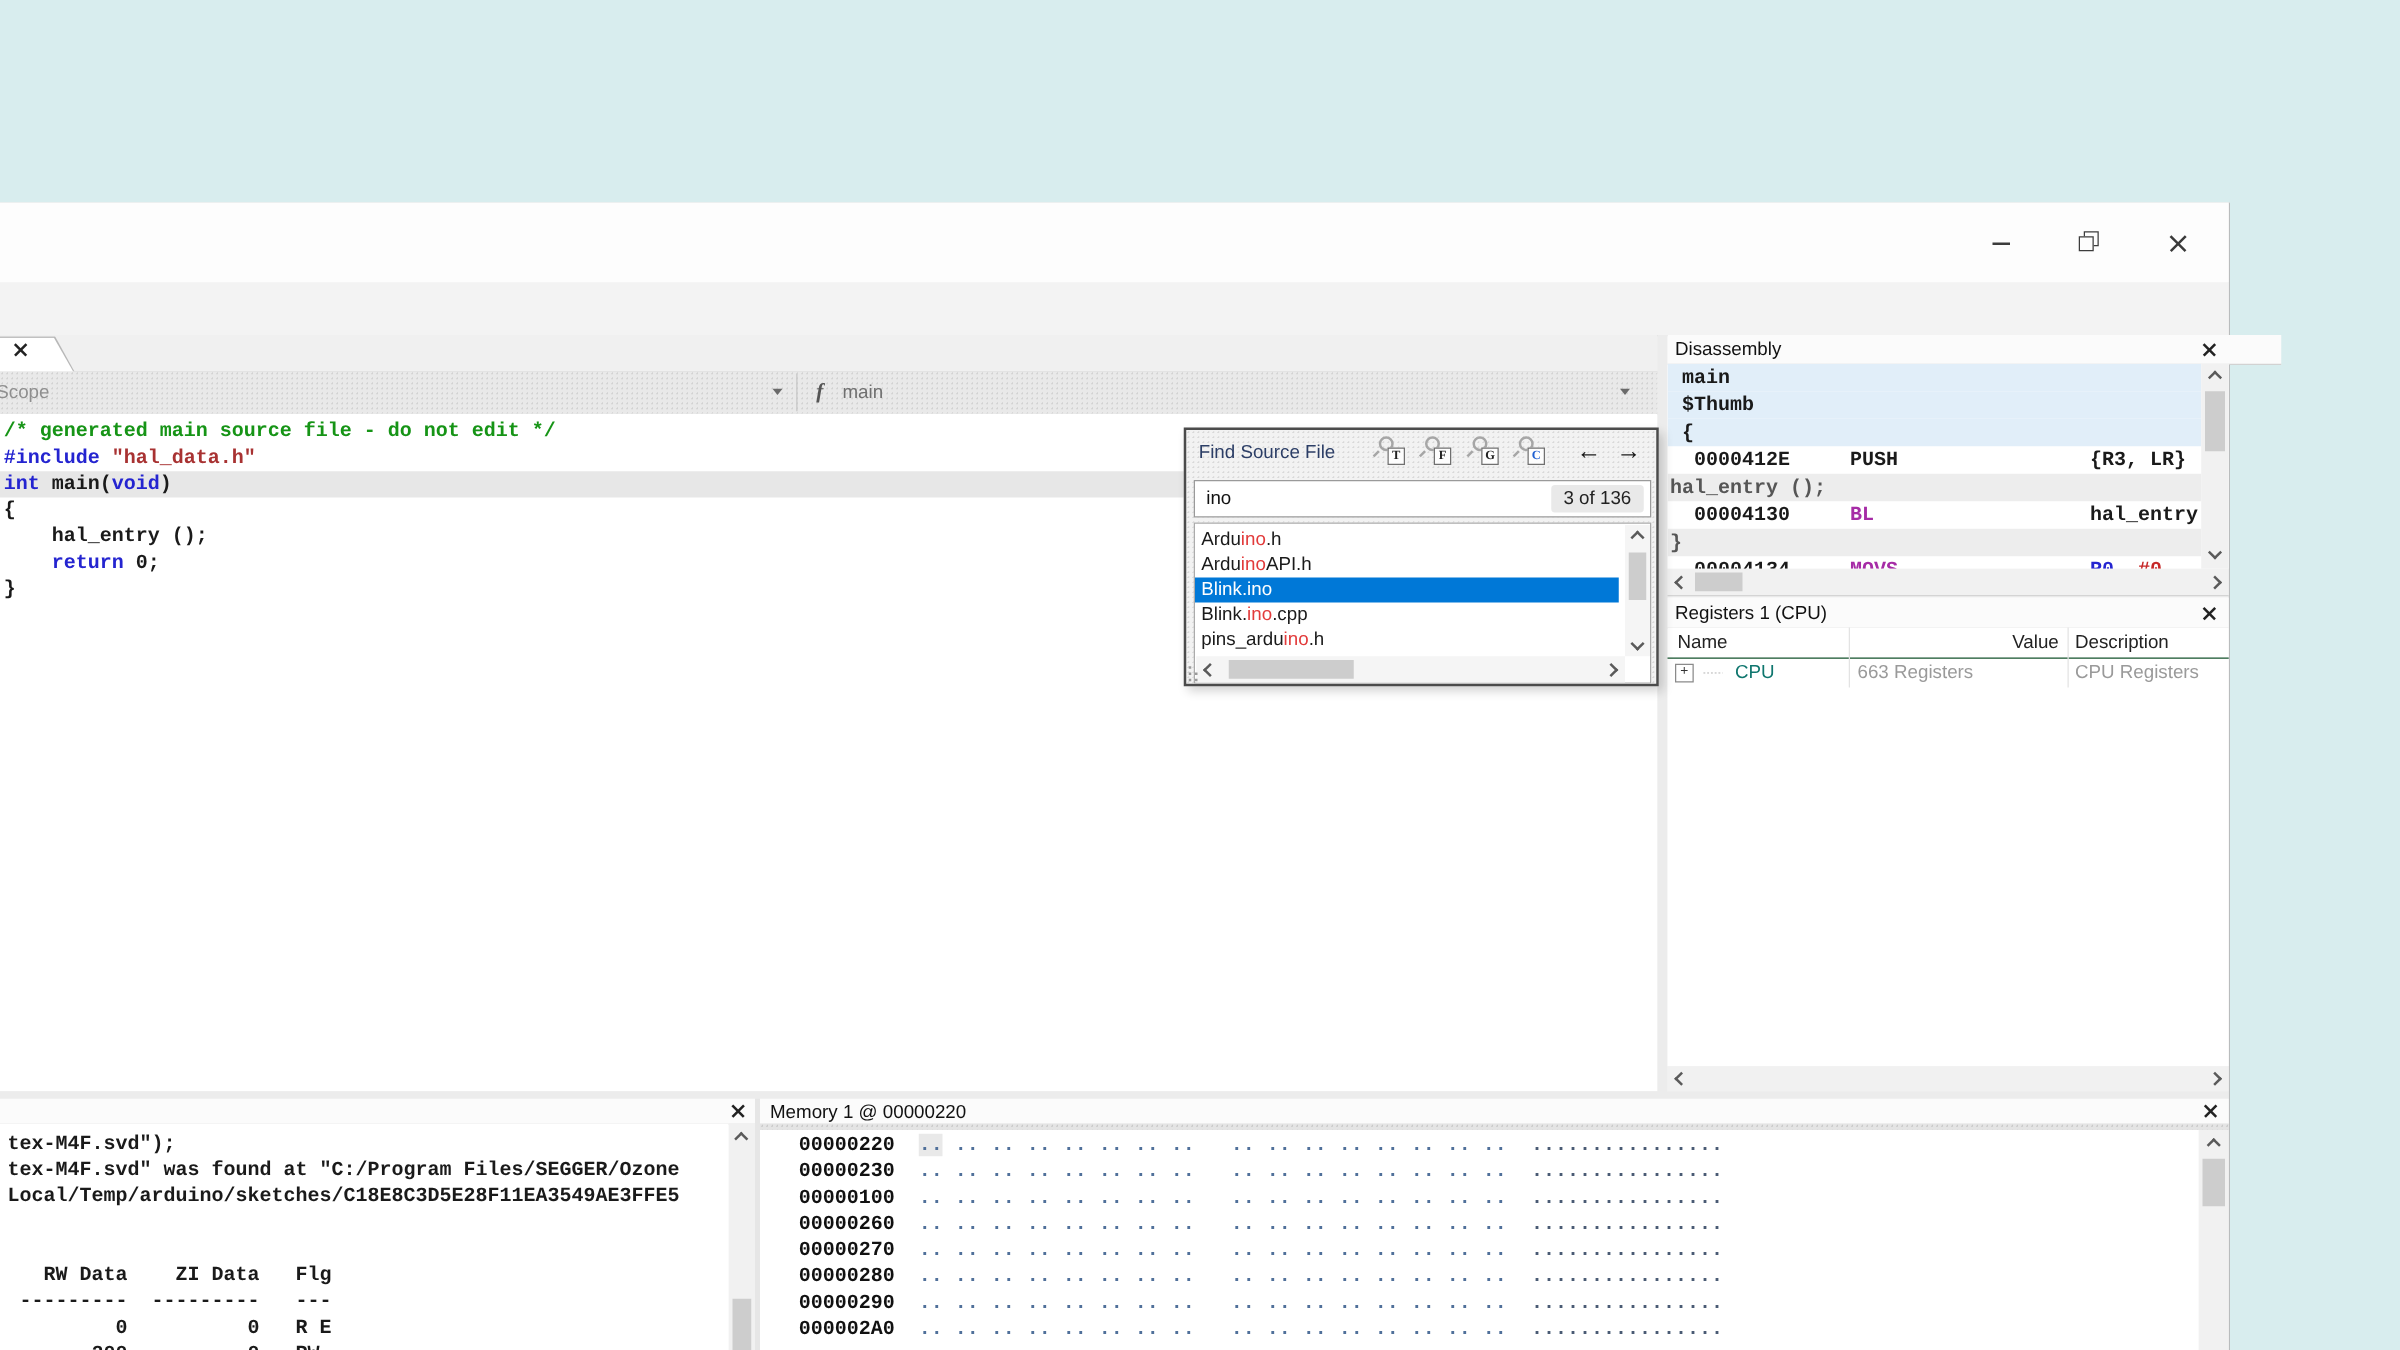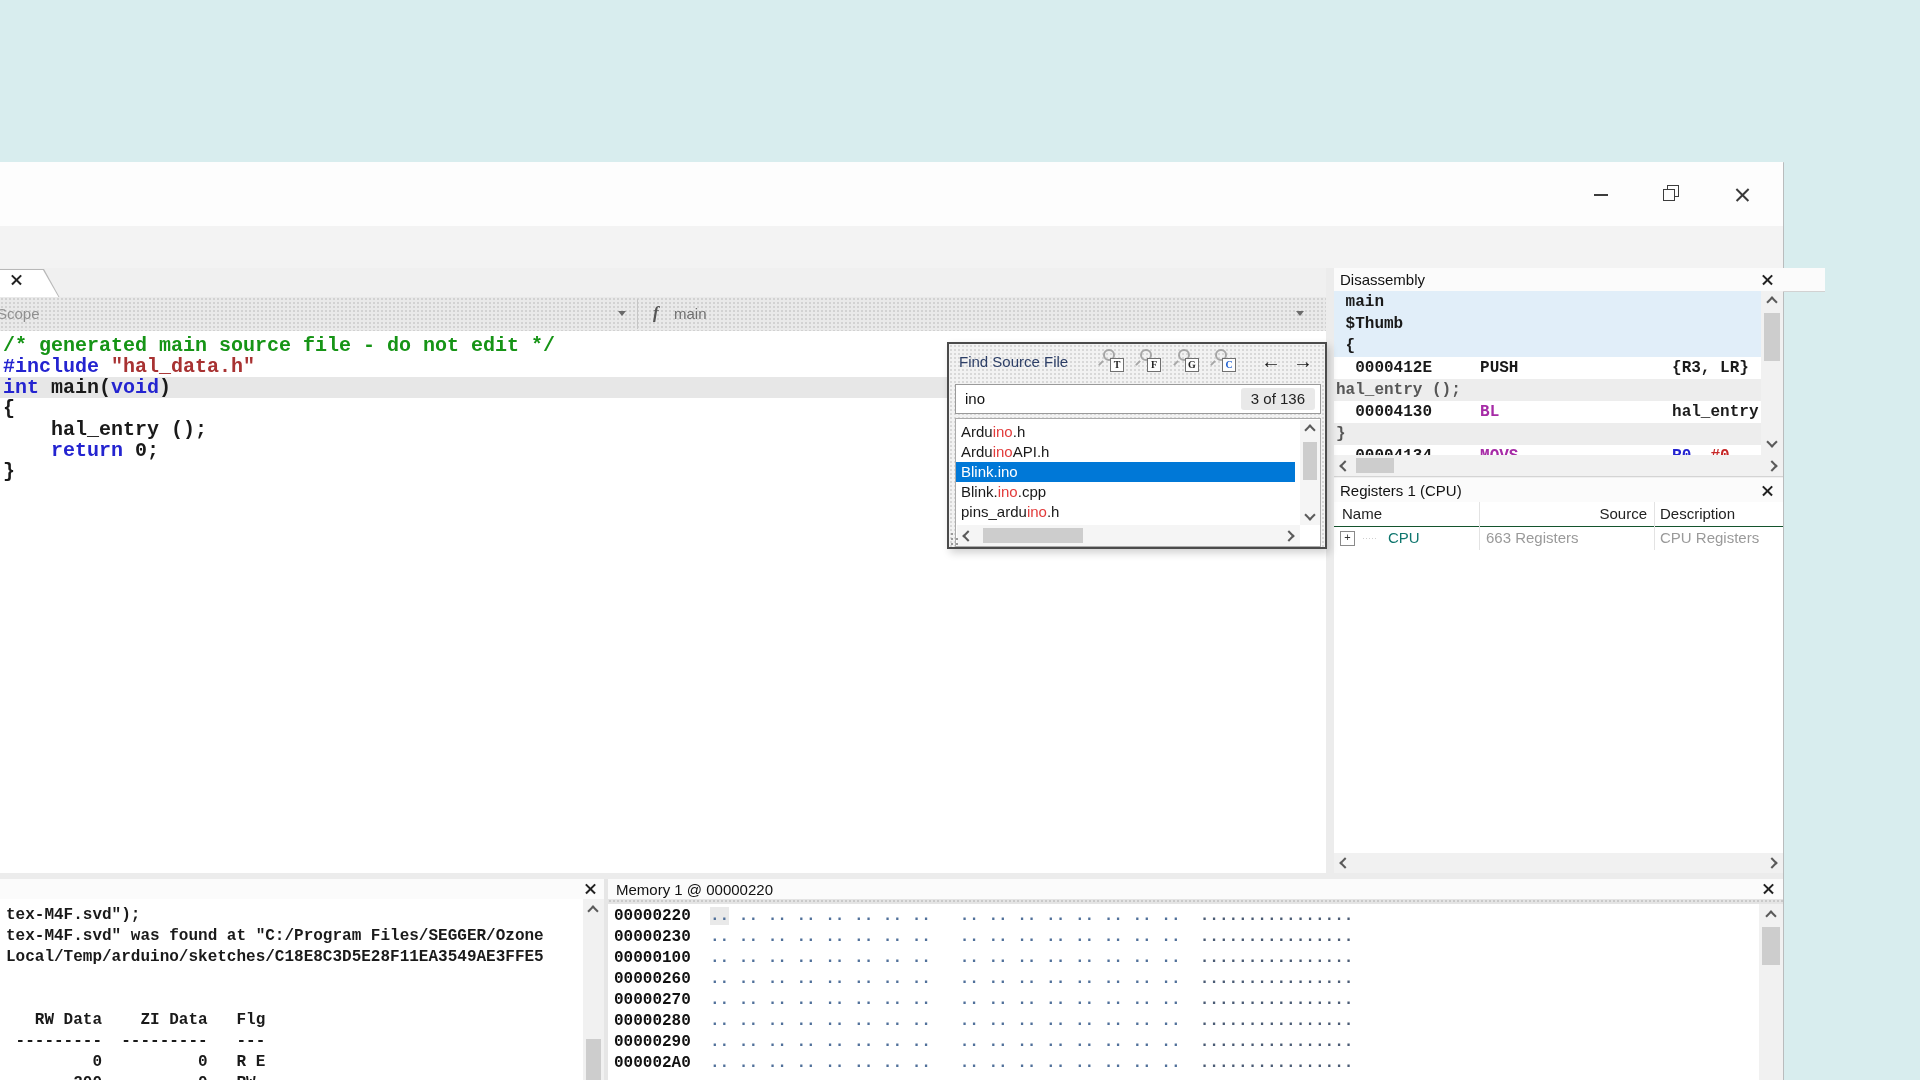--- a/index.html
+++ b/index.html
@@ -30,21 +30,21 @@
   .tab-inner{left:1px;top:1px;width:80px;height:28px;background:#ffffff;
        clip-path:polygon(0 0,calc(100% - 16px) 0,100% 100%,0 100%);}
   .scopebar{left:0;top:297px;width:1326px;height:34px;background:#e9e9e9;border-bottom:1px solid #cfcfcf;
        background-image:radial-gradient(circle,#d2d2d2 0.8px,transparent 0.8px);background-size:4px 4px;}
   .scope-label{left:-3px;top:8px;font-size:15px;color:#8f8f8f;}
   .dd{width:0;height:0;border-left:4px solid transparent;border-right:4px solid transparent;border-top:5px solid #6a6a6a;}
   .vline{width:1px;background:#c6c6c6;}
   .fn-icon{font-family:"Liberation Serif",serif;font-style:italic;font-weight:700;font-size:17px;color:#555;}
   .fn-name{font-size:15px;color:#6f6f6f;}
   .editor{left:0;top:331px;width:1326px;height:542px;background:#ffffff;overflow:hidden;}
-  .code-line{height:21px;line-height:21px;font-size:20px;padding-left:3px;}
+  .code-line{height:21px;line-height:21px;font-size:16px;padding-left:3px;}
   .code-line.hl{background:#e7e7e7;}
   .code-line span,.dis-line span{white-space:pre;}
   .tk-c{color:#169416;} .tk-k{color:#2424d0;} .tk-s{color:#a83232;} .tk-p{color:#1a1a1a;}
   .tk-m{color:#a62ba6;} .tk-g{color:#565656;} .tk-n{color:#c62828;} .tk-r{color:#2424d0;}
 
   
   .vsplit{left:1326px;top:268px;width:8px;height:605px;background:#ececec;}
   .hsplit{left:0;top:873px;width:1783px;height:6px;background:#ececec;}
   .botdiv{left:604px;top:879px;width:4px;height:201px;background:#e6e6e6;}
 
@@ -66,21 +66,21 @@
   .col-sep{width:1px;background:#e3e3e3;}
   .rhead{font-size:15px;color:#222;}
   .rgray{font-size:15px;color:#9a9a9a;}
   .expander{width:13px;height:13px;border:1px solid #8a8a8a;background:#fff;font-size:11px;line-height:11px;text-align:center;color:#333;}
   .chip{width:20px;height:9px;background:#1c1c1c;border-radius:2px;position:relative;}
   .chip:after{content:"";position:absolute;left:2px;top:3px;width:16px;height:2px;
       background-image:radial-gradient(circle,#cfcfcf 0.9px,transparent 0.9px);background-size:3px 3px;}
 
   
   .mem-row{height:21px;line-height:21px;font-size:16px;white-space:pre;}
-  .m-addr{color:#111;} .m-hex{color:#50709a;} .m-ascii{color:#4a5b74;}
+  .m-addr{color:#111;margin-left:25px;} .m-hex{color:#50709a;} .m-ascii{color:#4a5b74;}
   .cur-cell{background:#e9e9e9;}
   .con-line{height:21px;line-height:21px;font-size:16px;white-space:pre;color:#1a1a1a;}
   .hatch{background-image:radial-gradient(circle,#c9c9c9 0.8px,transparent 0.8px);background-size:4px 4px;background-color:#e4e4e4;}
 
   
   .find-dialog{left:947px;top:342px;width:380px;height:207px;background:#f2f2f2;border:2px solid #4b4b4b;
       box-shadow:3px 4px 8px rgba(0,0,0,0.18);z-index:10;box-sizing:border-box;
       background-image:radial-gradient(circle,#d8d8d8 0.8px,transparent 0.8px);background-size:4px 4px;}
   .fd-title{left:10px;top:9px;font-size:15px;font-weight:400;color:#2c3e66;}
   .mag{width:24px;height:24px;cursor:pointer;}
@@ -187,21 +187,21 @@
   </div>
 
   <div class="abs pheader" style="left:1334px;top:478px;width:449px;height:24px;">
     <span class="abs ptitle" style="left:6px;top:4px;">Registers 1 (CPU)</span>
     <span class="abs xicon small" style="left:428px;top:7px;"></span>
   </div>
   <div class="abs" style="left:1334px;top:502px;width:449px;height:351px;background:#fff;">
 
     <div class="abs" style="left:0;top:0;width:449px;height:24px;border-bottom:1px solid #14532d;">
       <span class="abs rhead" style="left:8px;top:3px;">Name</span>
-      <span class="abs rhead" style="left:145px;top:3px;width:168px;text-align:right;">Source</span>
+      <span class="abs rhead" style="left:145px;top:3px;width:168px;text-align:right;">Value</span>
       <span class="abs rhead" style="left:326px;top:3px;">Description</span>
     </div>
     <span class="abs col-sep" style="left:145px;top:0;height:48px;"></span>
     <span class="abs col-sep" style="left:320px;top:0;height:48px;"></span>
 
     <div class="abs" style="left:0;top:24px;width:449px;height:24px;">
       <span class="abs expander" style="left:6px;top:5px;">+</span>
       <span class="abs chip" style="left:26px;top:8px;"></span>
       <span class="abs rgray" style="left:54px;top:3px;color:#0f766e;">CPU</span>
       <span class="abs rgray" style="left:152px;top:3px;">663 Registers</span>

